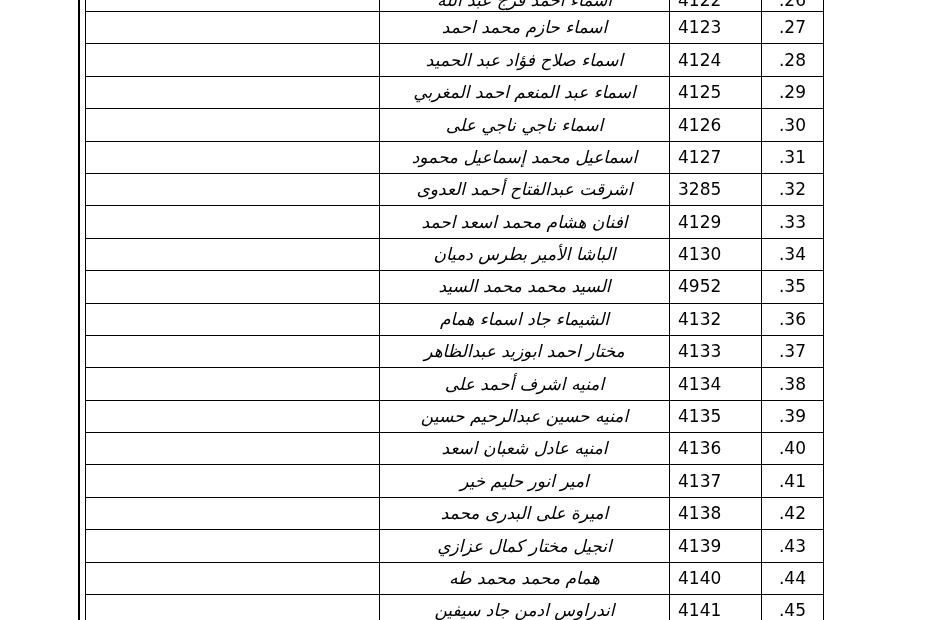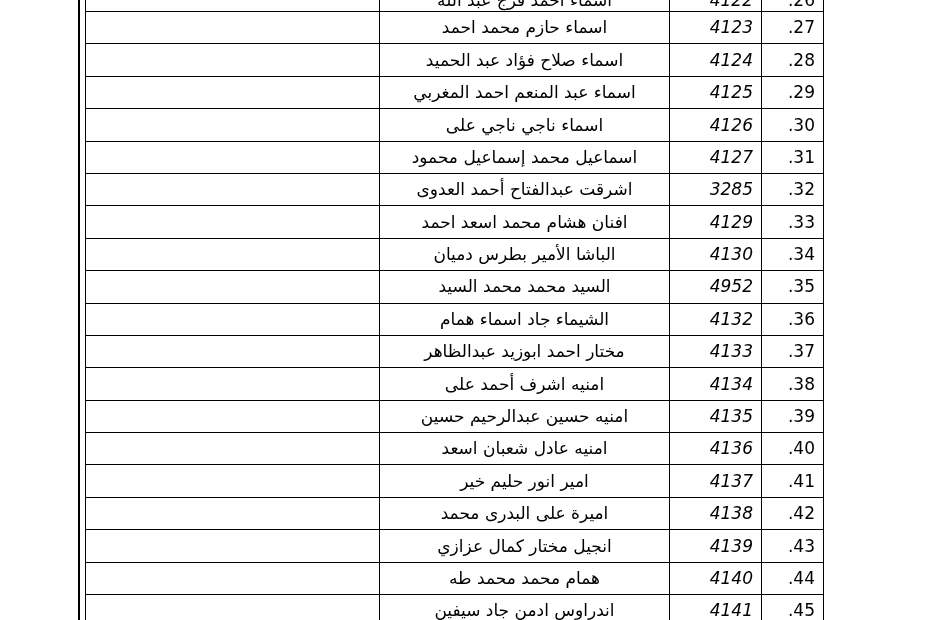--- a/index.html
+++ b/index.html
@@ -51,35 +51,35 @@
     height: 31.4px;
     padding: 0 8px;
     vertical-align: middle;
     font-size: 17px;
     color: #000000;
     line-height: 1.1;
     white-space: nowrap;
     overflow: hidden;
   }
   td.num {
-    text-align: right;
+    text-align: center;
     font-size: 17.5px;
     direction: ltr;
     letter-spacing: 0px;
   }
   td.code {
-    text-align: right;
+    text-align: left;
     font-size: 17px;
     direction: ltr;
-    font-style: italic;
   }
   td.name {
     text-align: center;
     font-size: 17px;
     font-family: "DejaVu Sans", "Liberation Sans", sans-serif;
+    font-style: italic;
   }
   td.blank {
     background: #ffffff;
   }
   
   tr.clipped-top td { height: 22px; }
 </style>
 </head>
 <body>
 

